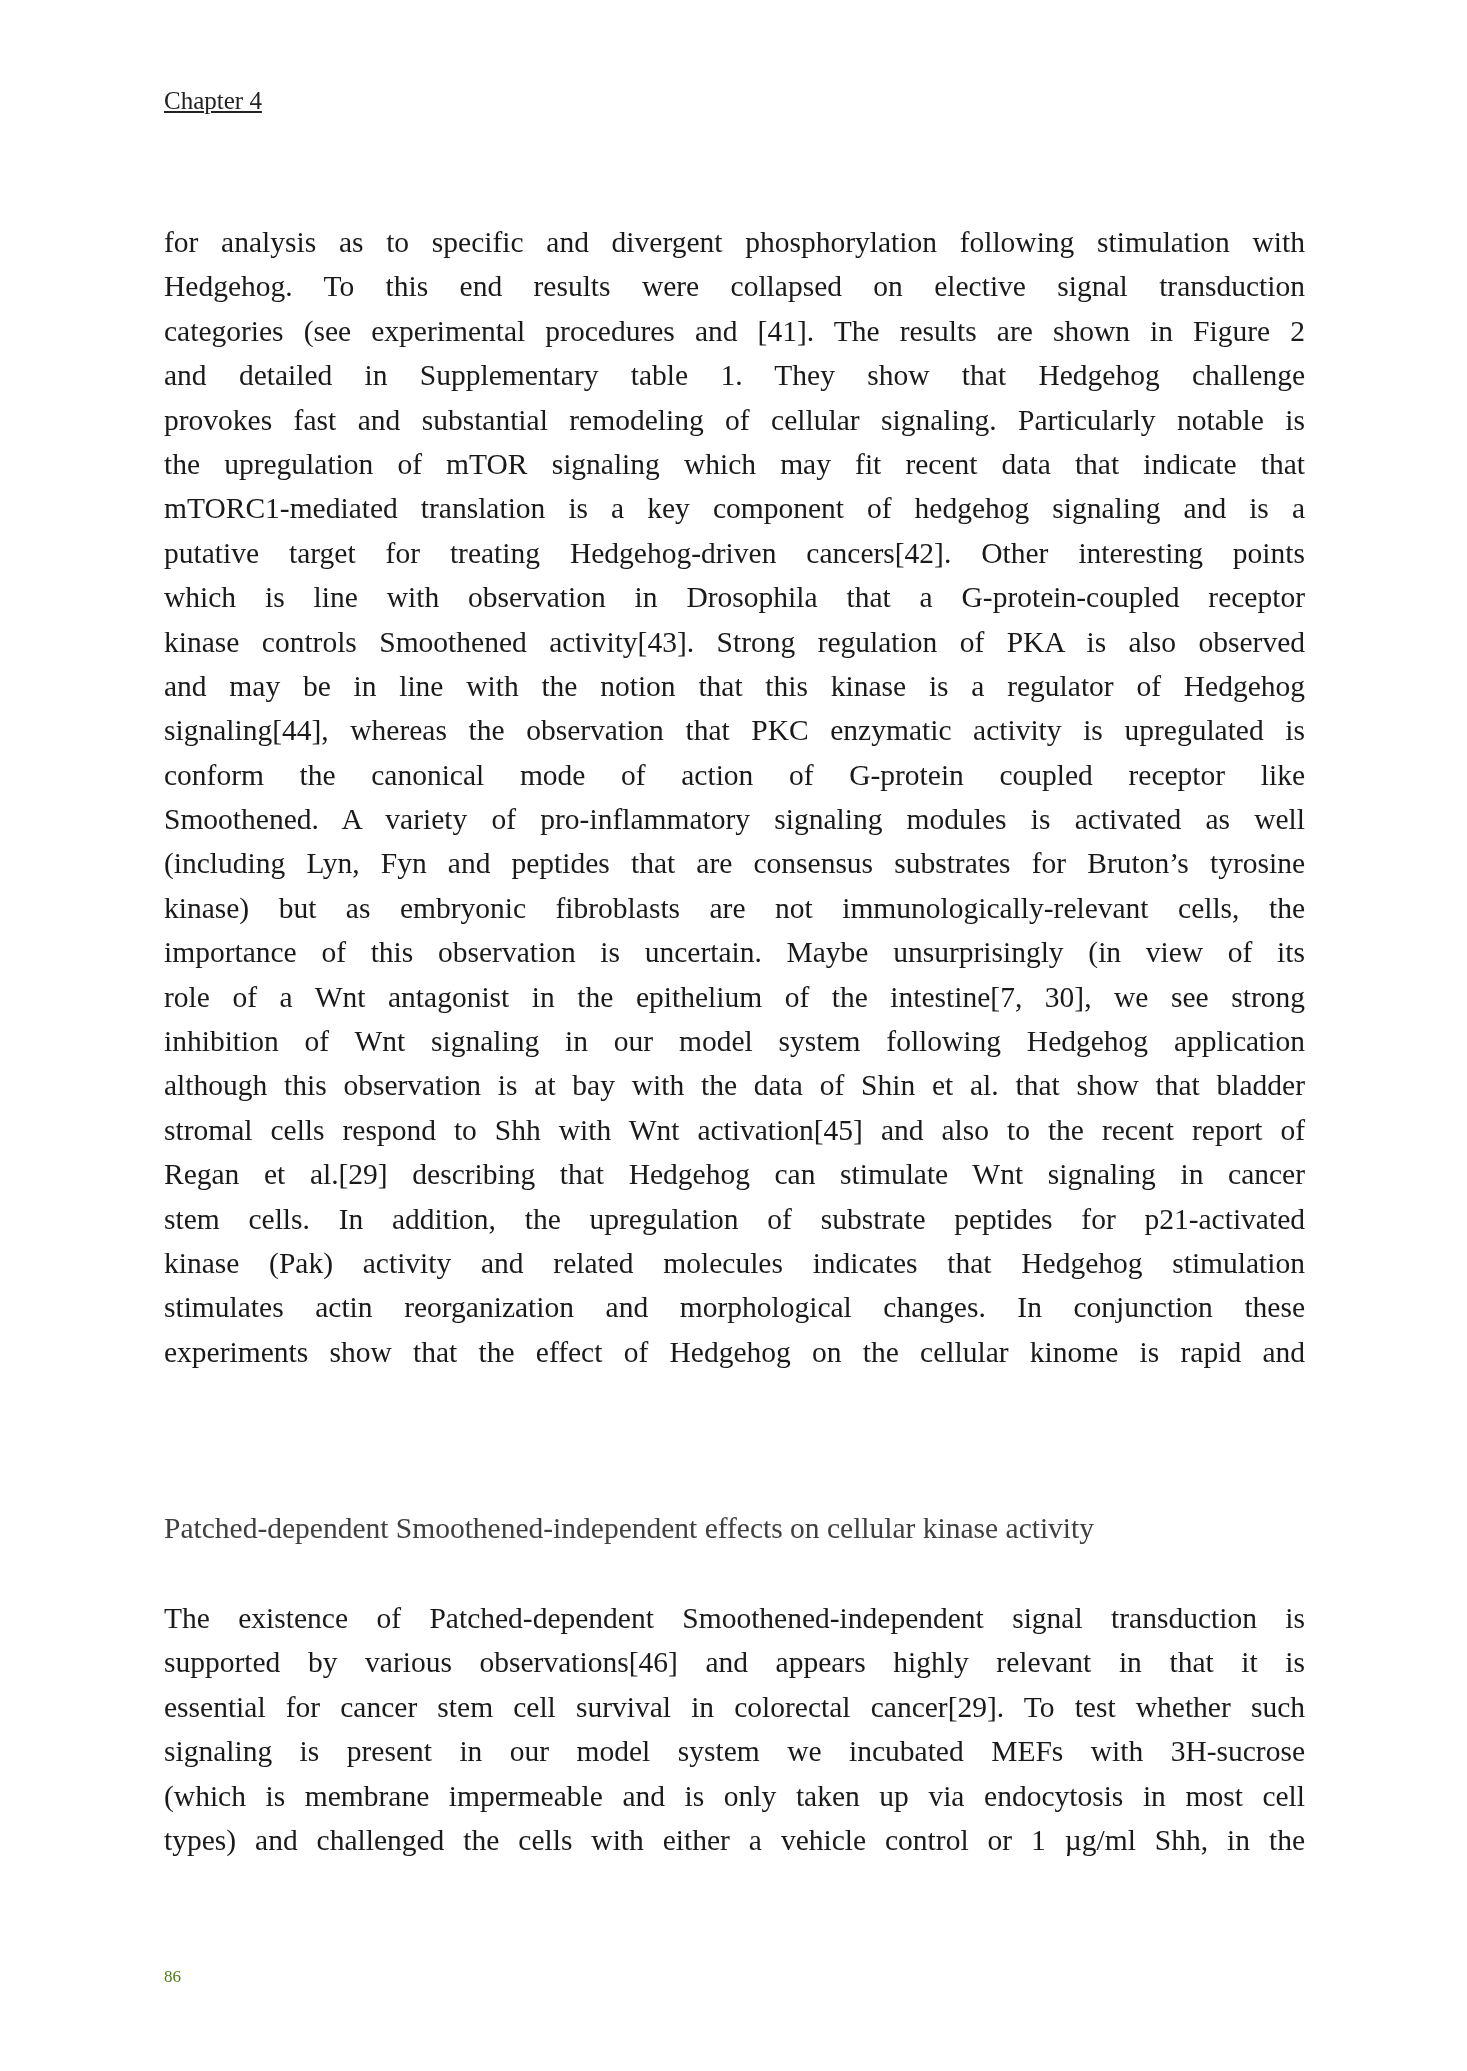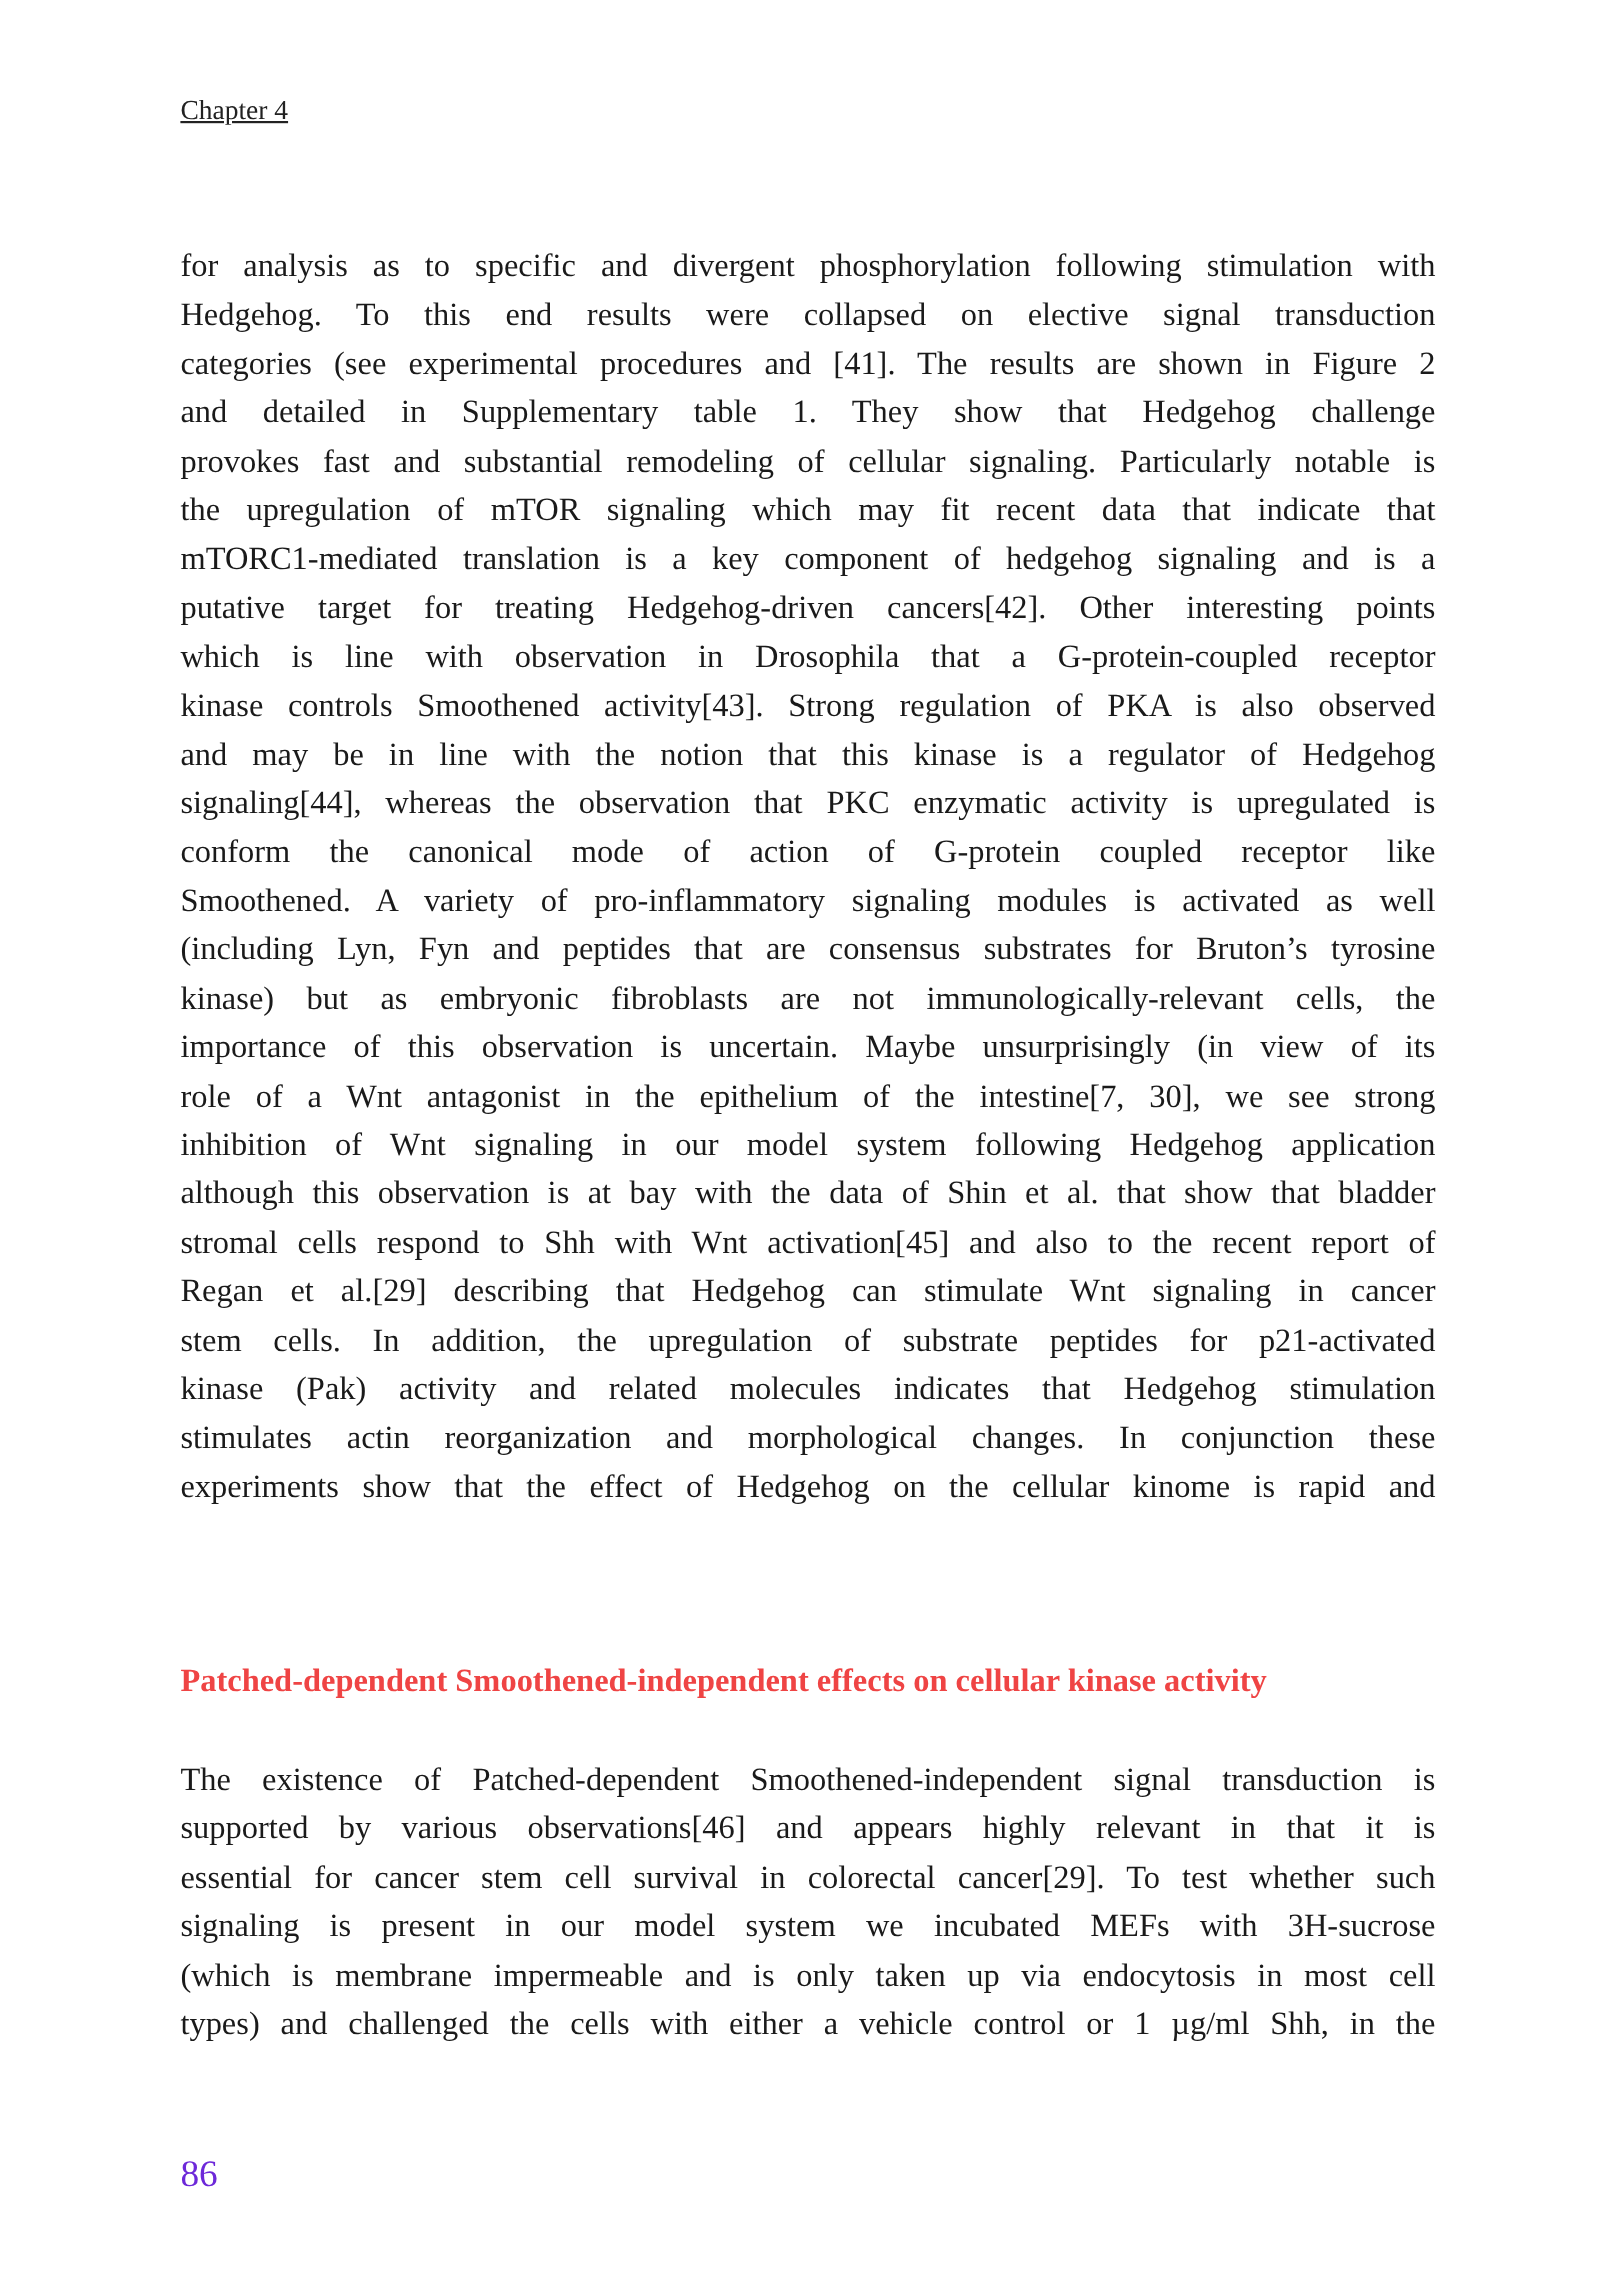--- a/index.html
+++ b/index.html
@@ -35,32 +35,32 @@
       color: #1a1a1a;
     }
     .para-1 { top: 220px; font-family: Liberation Serif, serif; }
     .section-heading {
       position: absolute;
       left: 164px;
       top: 1508px;
       width: 1160px;
       font-size: 29.5px;
       line-height: 40px;
-      font-weight: bold;
-      color: #ef4444;
+      font-weight: normal;
+      color: #404040;
       white-space: nowrap;
     }
     .para-2 { top: 1596px; }
     .page-number {
       position: absolute;
       left: 164px;
       top: 1962px;
-      font-size: 34px;
+      font-size: 17px;
       line-height: 30px;
-      color: #6d28d9;
+      color: #4d7c0f;
       text-align: center;
     }
     .line {
       display: block;
       text-align: justify;
       text-align-last: justify;
       white-space: nowrap;
       height: 44.4px;
     }
     .line.last {

